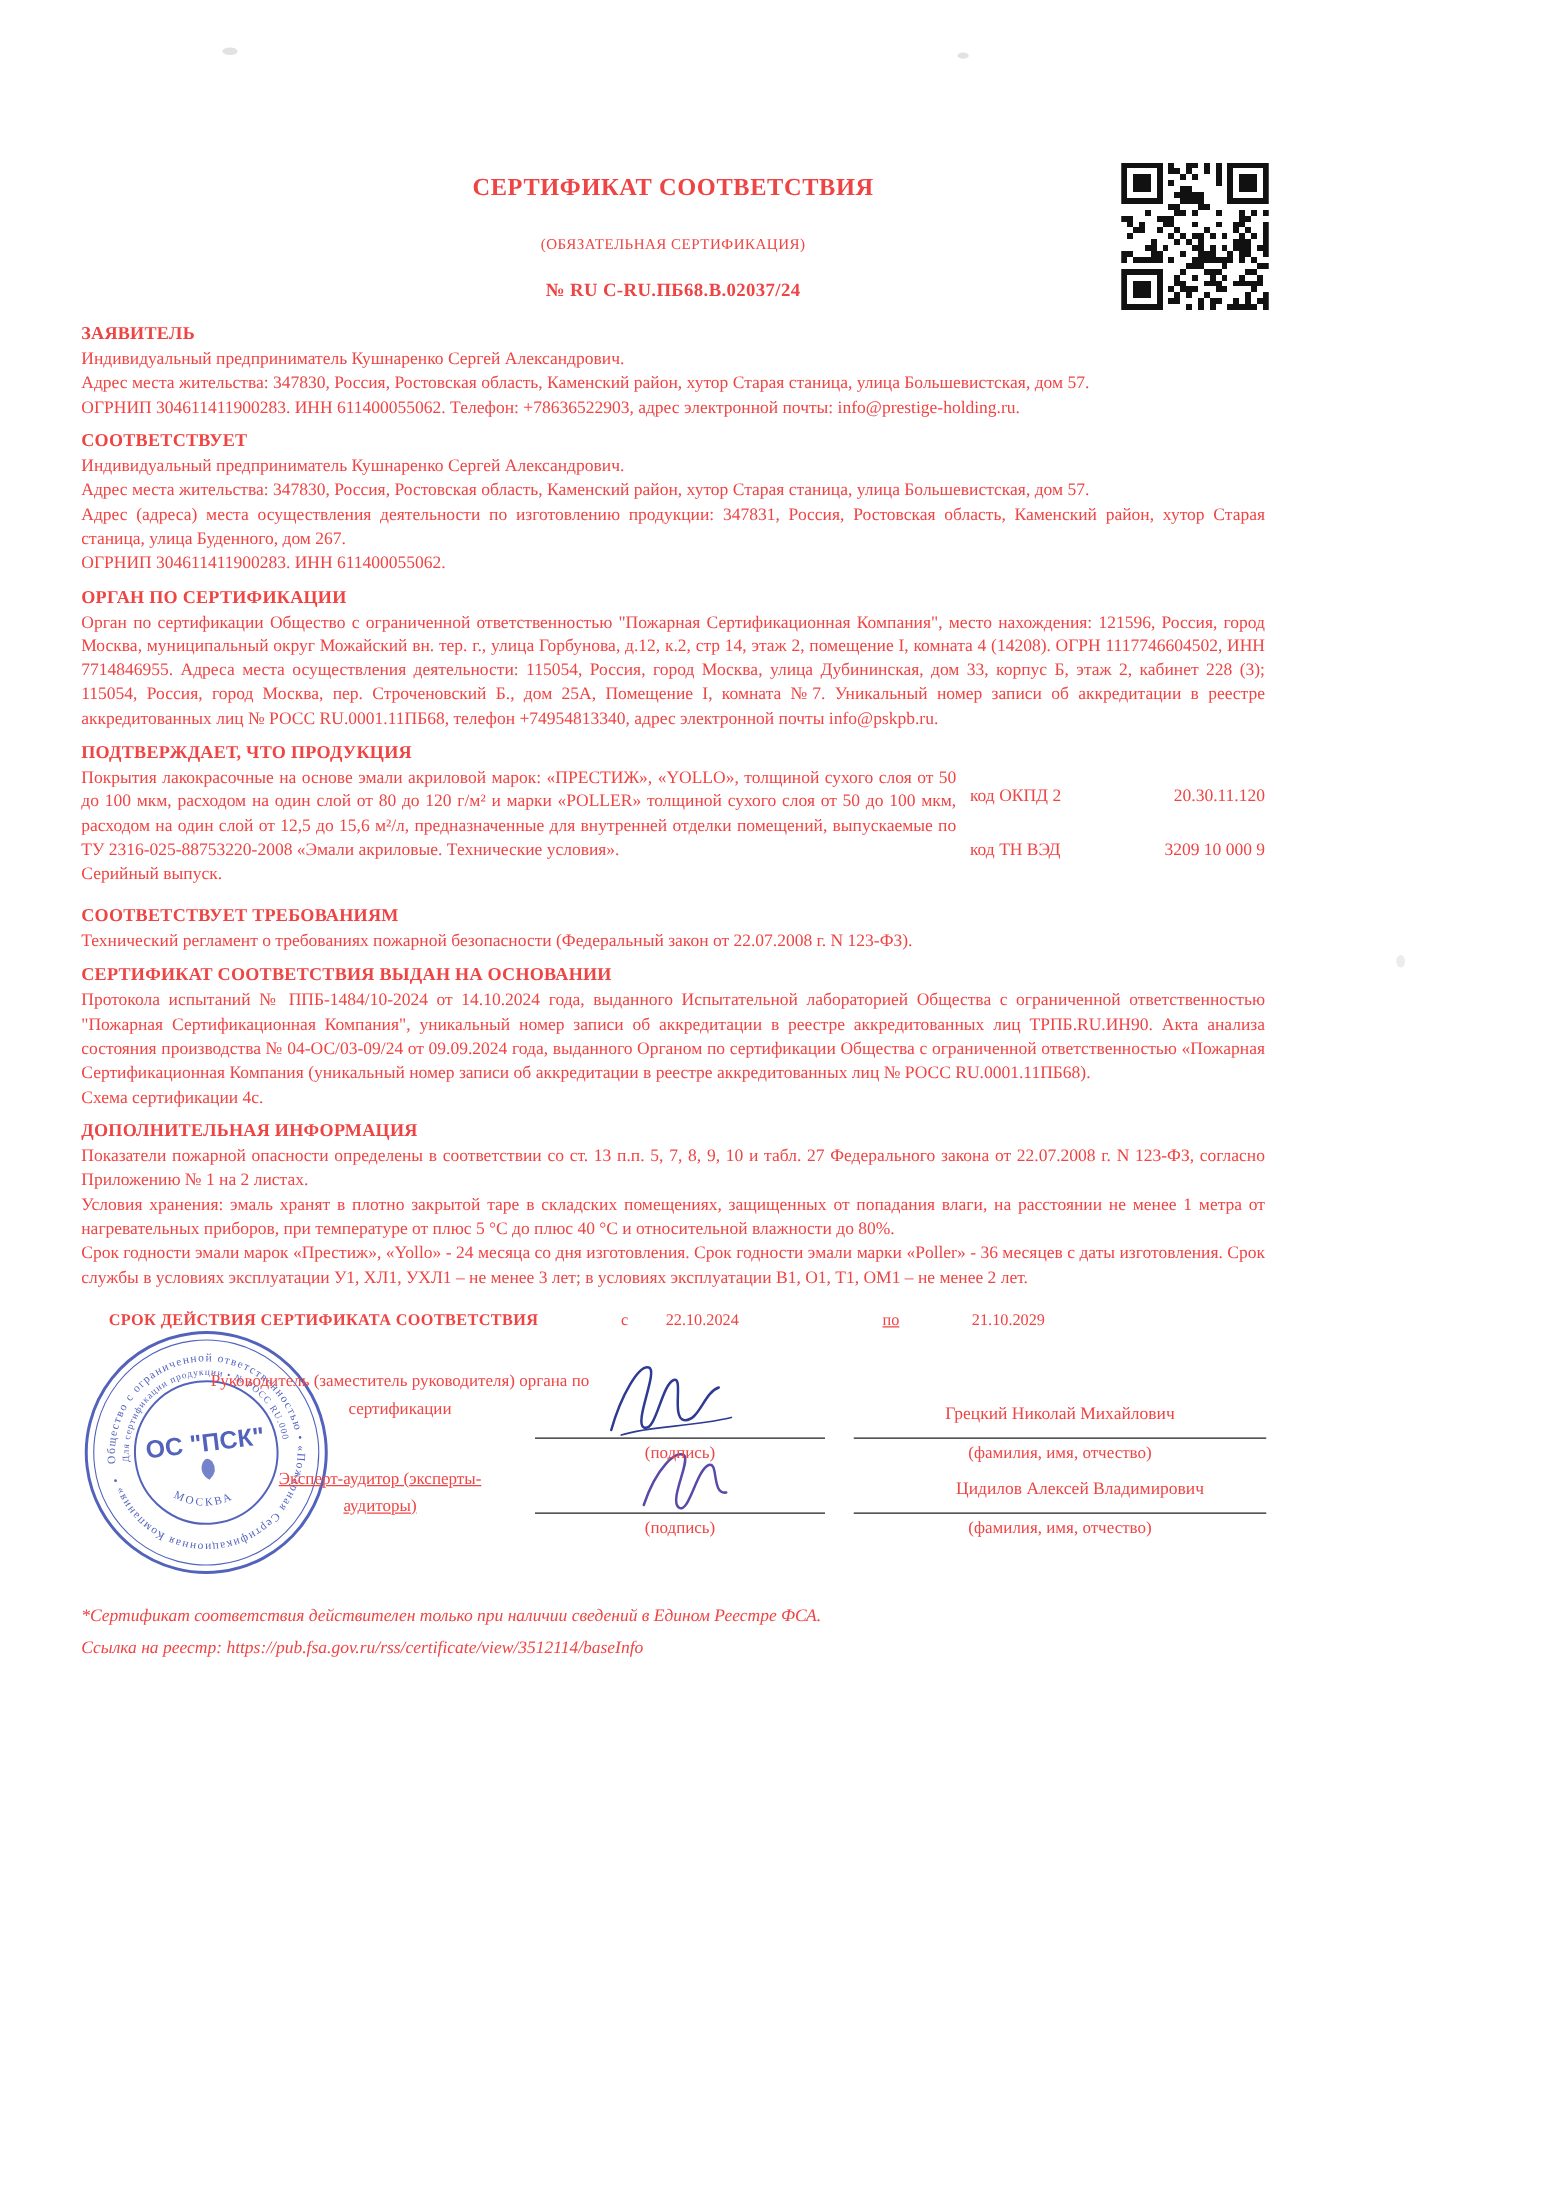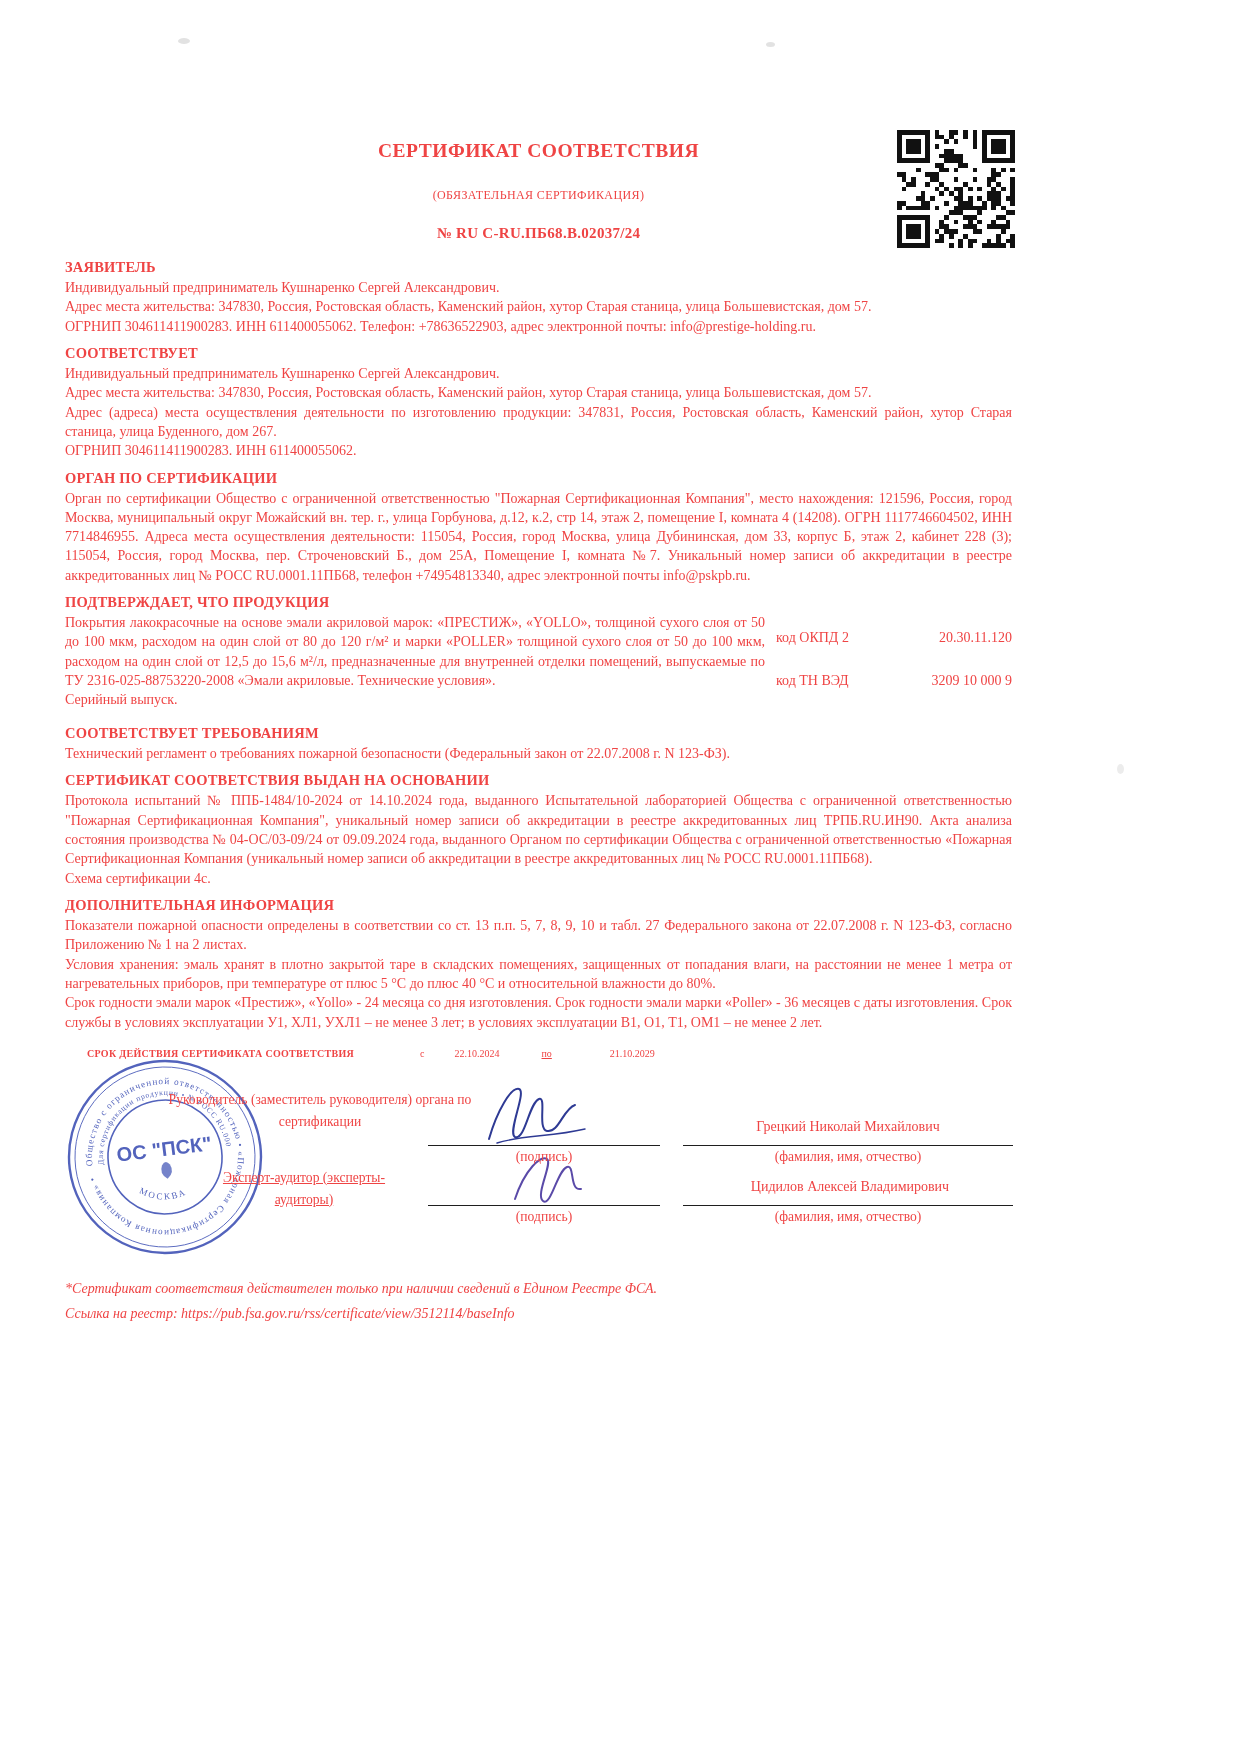--- a/index.html
+++ b/index.html
@@ -30,45 +30,45 @@
   .sec-h.first { margin-top: 17px; }
   p.body { font-size: 14px; line-height: 1.38; text-align: justify; margin: 0; }
 
   .product-row { display: flex; }
   .product-main { width: 700px; }
   .product-codes { margin-left: auto; width: 236px; font-size: 14px; padding-top: 17px; }
   .code-row { display: flex; justify-content: space-between; margin-bottom: 27px; }
   .code-label { white-space: nowrap; }
   .code-value { white-space: nowrap; }
 
-  .validity { display: flex; align-items: baseline; margin-top: 16px; font-size: 10px; padding-left: 22px; }
+  .validity { display: flex; align-items: baseline; margin-top: 16px; font-size: 13px; padding-left: 22px; }
   .validity-h { font-weight: bold; letter-spacing: .3px; }
   .v-from-label { margin-left: 66px; }
   .v-from-date { margin-left: 30px; }
-  .v-to-label { margin-left: 42px; text-decoration: underline; }
+  .v-to-label { margin-left: 115px; text-decoration: underline; }
   .v-to-date { margin-left: 58px; }
 
   .sig-area { position: relative; height: 192px; margin-top: 20px; font-size: 13.6px; }
   .stamp { position: absolute; left: 0px; top: -22px; width: 200px; height: 200px; opacity: .87; transform: rotate(-7deg); }
   .role { position: absolute; text-align: center; line-height: 1.62; }
   .role-1 { left: 100px; top: 10px; width: 310px; }
   .role-2 { left: 144px; top: 88px; width: 190px; text-decoration: underline; }
   .sig-line { position: absolute; border-bottom: 1.4px solid #1f1f1f; height: 0; }
   .line-sign-1 { left: 363px; top: 66px; width: 232px; }
   .line-name-1 { left: 618px; top: 66px; width: 330px; }
   .line-sign-2 { left: 363px; top: 126px; width: 232px; }
   .line-name-2 { left: 618px; top: 126px; width: 330px; }
   .caption { position: absolute; text-align: center; font-size: 13.6px; }
   .cap-sign-1 { left: 363px; top: 70px; width: 232px; }
   .cap-name-1 { left: 618px; top: 70px; width: 330px; }
   .cap-sign-2 { left: 363px; top: 130px; width: 232px; }
   .cap-name-2 { left: 618px; top: 130px; width: 330px; }
   .sig-name { position: absolute; text-align: center; font-size: 14px; }
   .name-1 { left: 618px; top: 40px; width: 330px; }
-  .name-2 { left: 620px; top: 100px; width: 330px; }
+  .name-2 { left: 634px; top: 100px; width: 330px; }
   .autograph { position: absolute; }
   .autograph-1 { left: 402px; top: 2px; width: 150px; height: 68px; }
   .autograph-2 { left: 432px; top: 72px; width: 120px; height: 58px; }
 
   .footnote { margin-top: 10px; font-size: 14px; font-style: italic; }
   .footnote p { margin: 0 0 9px; }
 
   .speck { position: absolute; background: #bfbfbf; opacity: .45; border-radius: 50%; }
   .speck-1 { left: 178px; top: 38px; width: 12px; height: 6px; }
   .speck-2 { left: 766px; top: 42px; width: 9px; height: 5px; }

